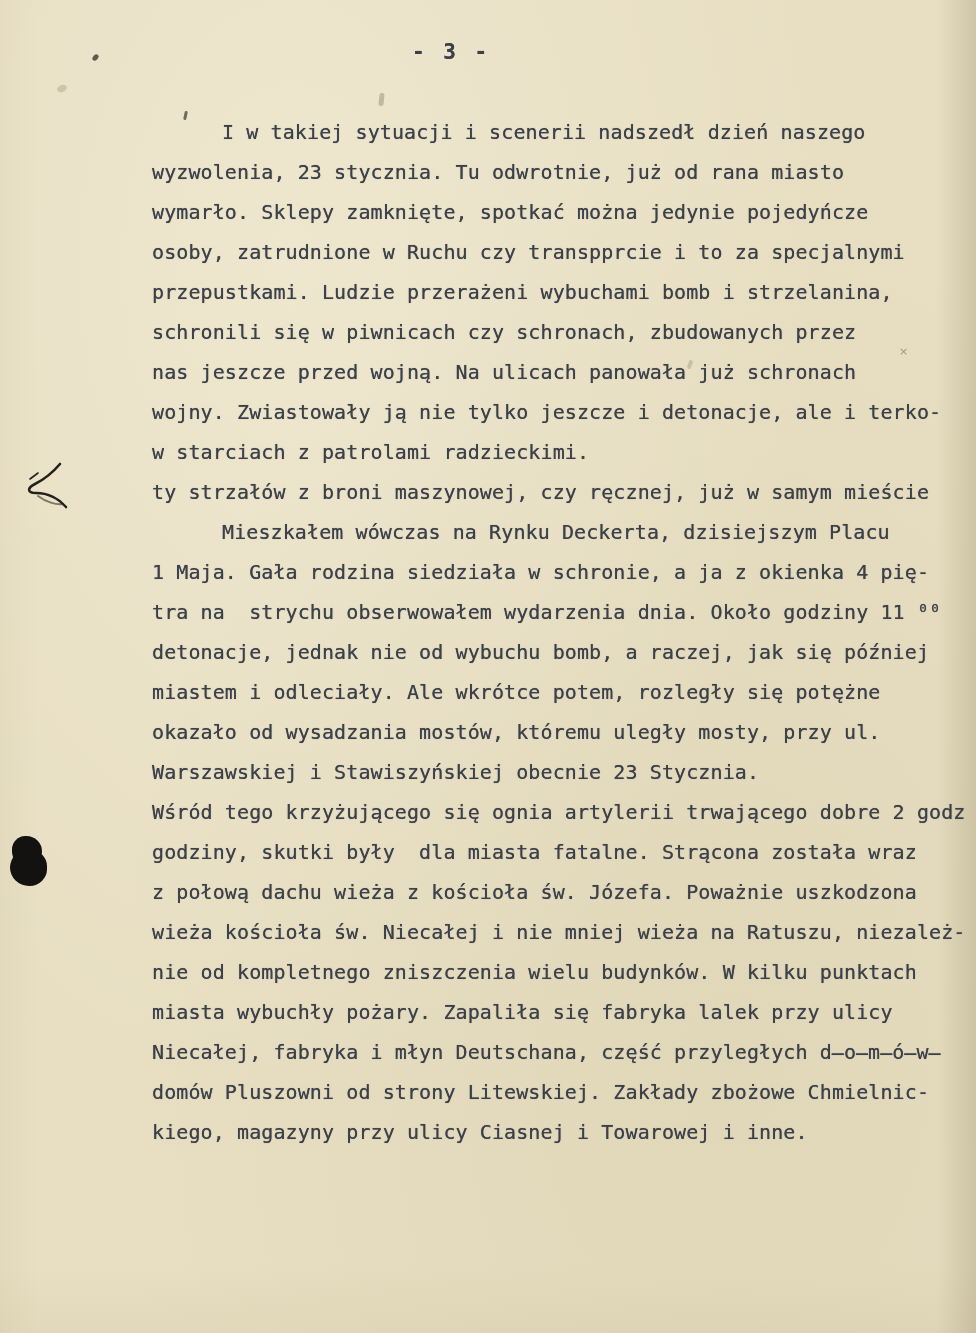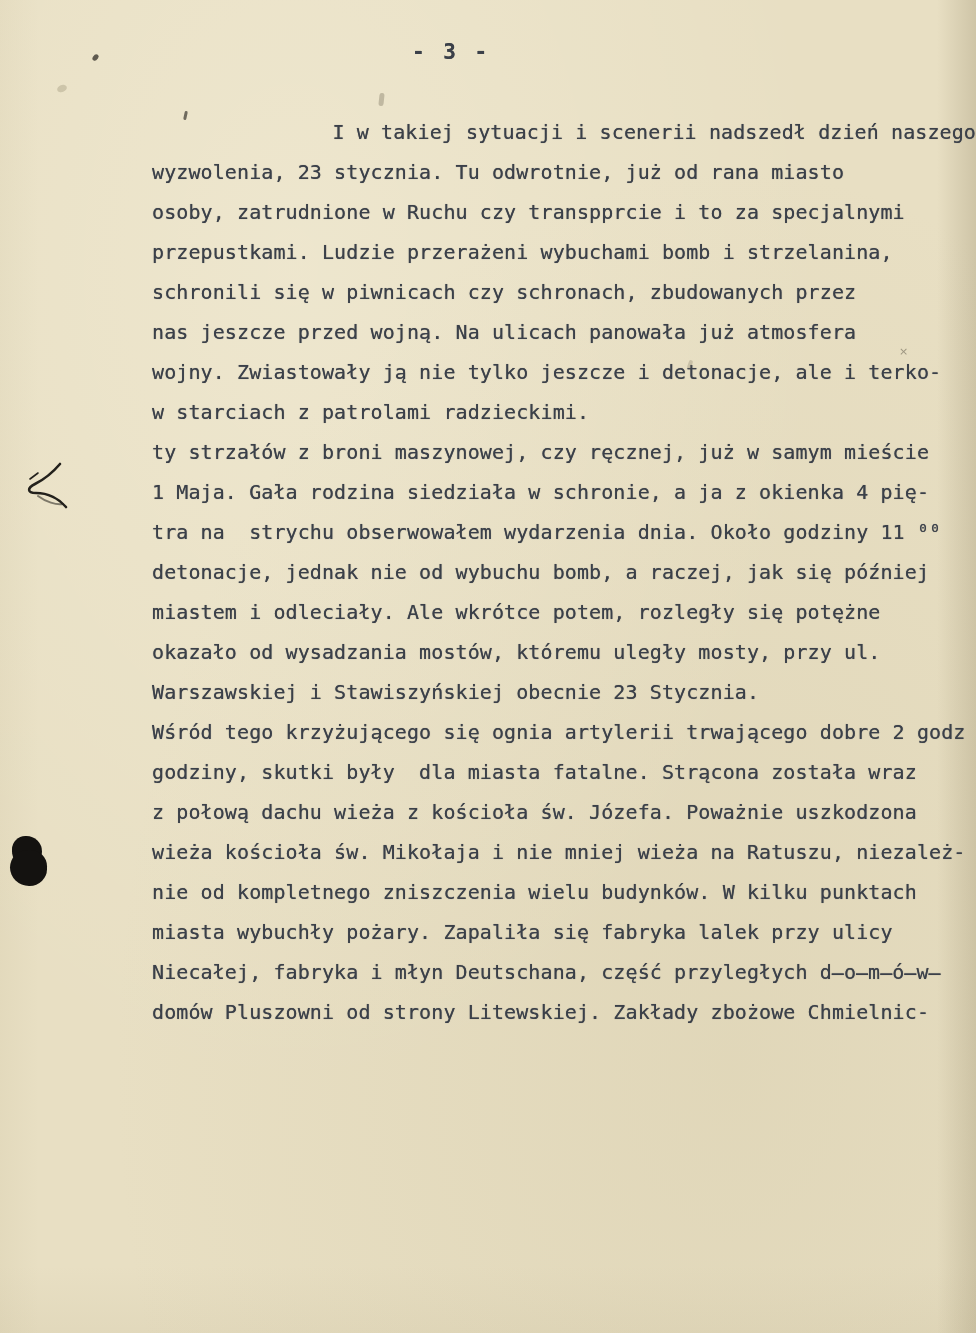--- a/index.html
+++ b/index.html
@@ -32,21 +32,21 @@
     width:824px;
   }
   .line{
     white-space:pre;
     font-size:20px;
     line-height:40px;
     height:40px;
     letter-spacing:0.1px;
     text-shadow:0 0 0.7px rgba(59,64,73,0.8);
   }
-  .line.indent{padding-left:70px;text-align:right;}
+  .line.indent{padding-left:70px;}
   .squiggle{position:absolute;left:18px;top:458px;}
   .ink-blob{
     position:absolute;left:12px;top:836px;width:30px;height:30px;
     background:var(--blob,#141210);
     border-radius:46% 54% 50% 50%;
   }
   .ink-blob-lower{
     position:absolute;left:10px;top:850px;width:37px;height:36px;
     background:var(--blob,#141210);
     border-radius:52% 48% 50% 55%;
@@ -62,41 +62,44 @@
 </head>
 <body>
 
 <div class="page">
 
   <div class="page-number">- 3 -</div>
 
   <div class="text-block" id="text-block">
       <div class="line indent">I w takiej sytuacji i scenerii nadszedł dzień naszego</div>
       <div class="line">wyzwolenia, 23 stycznia. Tu odwrotnie, już od rana miasto</div>
+      <div class="line">wymarło. Sklepy zamknięte, spotkać można jedynie pojedyńcze</div>
       <div class="line">osoby, zatrudnione w Ruchu czy transpprcie i to za specjalnymi</div>
       <div class="line">przepustkami. Ludzie przerażeni wybuchami bomb i strzelanina,</div>
       <div class="line">schronili się w piwnicach czy schronach, zbudowanych przez</div>
-      <div class="line">nas jeszcze przed wojną. Na ulicach panowała już atmosfera</div>
+      <div class="line">nas jeszcze przed wojną. Na ulicach panowała już schronach</div>
       <div class="line">wojny. Zwiastowały ją nie tylko jeszcze i detonacje, ale i terko-</div>
       <div class="line">w starciach z patrolami radzieckimi.</div>
       <div class="line">ty strzałów z broni maszynowej, czy ręcznej, już w samym mieście</div>
+      <div class="line indent">Mieszkałem wówczas na Rynku Deckerta, dzisiejszym Placu</div>
       <div class="line">1 Maja. Gała rodzina siedziała w schronie, a ja z okienka 4 pię-</div>
       <div class="line">tra na  strychu obserwowałem wydarzenia dnia. Około godziny 11 ⁰⁰</div>
       <div class="line">detonacje, jednak nie od wybuchu bomb, a raczej, jak się później</div>
       <div class="line">miastem i odleciały. Ale wkrótce potem, rozległy się potężne</div>
       <div class="line">okazało od wysadzania mostów, któremu uległy mosty, przy ul.</div>
       <div class="line">Warszawskiej i Stawiszyńskiej obecnie 23 Stycznia.</div>
       <div class="line">Wśród tego krzyżującego się ognia artylerii trwającego dobre 2 godz</div>
       <div class="line">godziny, skutki były  dla miasta fatalne. Strącona została wraz</div>
       <div class="line">z połową dachu wieża z kościoła św. Józefa. Poważnie uszkodzona</div>
-      <div class="line">wieża kościoła św. Mikołaja i nie mniej wieża na Ratuszu, niezależ-</div>
+      <div class="line">wieża kościoła św. Niecałej i nie mniej wieża na Ratuszu, niezależ-</div>
       <div class="line">nie od kompletnego zniszczenia wielu budynków. W kilku punktach</div>
       <div class="line">miasta wybuchły pożary. Zapaliła się fabryka lalek przy ulicy</div>
       <div class="line">Niecałej, fabryka i młyn Deutschana, część przyległych d̶o̶m̶ó̶w̶</div>
       <div class="line">domów Pluszowni od strony Litewskiej. Zakłady zbożowe Chmielnic-</div>
+      <div class="line">kiego, magazyny przy ulicy Ciasnej i Towarowej i inne.</div>
     </div>
 
   <svg class="squiggle" width="66" height="58" viewBox="0 0 66 58">
     <path d="M42,6 C36,13 27,21 17,26 C9,30 9,35 18,35 C30,35 41,41 48,49" fill="none" stroke="#23211c" stroke-width="2.6" stroke-linecap="round"></path>
     <path d="M12,21 L20,15" fill="none" stroke="#23211c" stroke-width="1.6" stroke-linecap="round"></path>
     <path d="M20,38 C28,44 38,47 45,46" fill="none" stroke="rgba(35,33,28,0.55)" stroke-width="2" stroke-linecap="round"></path>
   </svg>
 
   <div class="ink-blob"></div>
   <div class="ink-blob-lower"></div>

